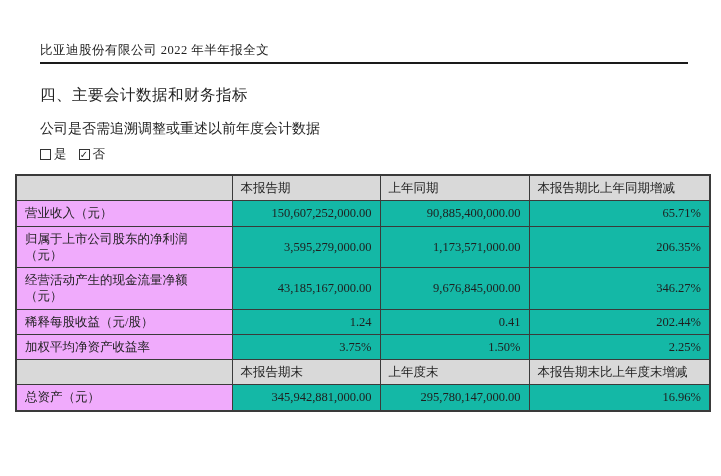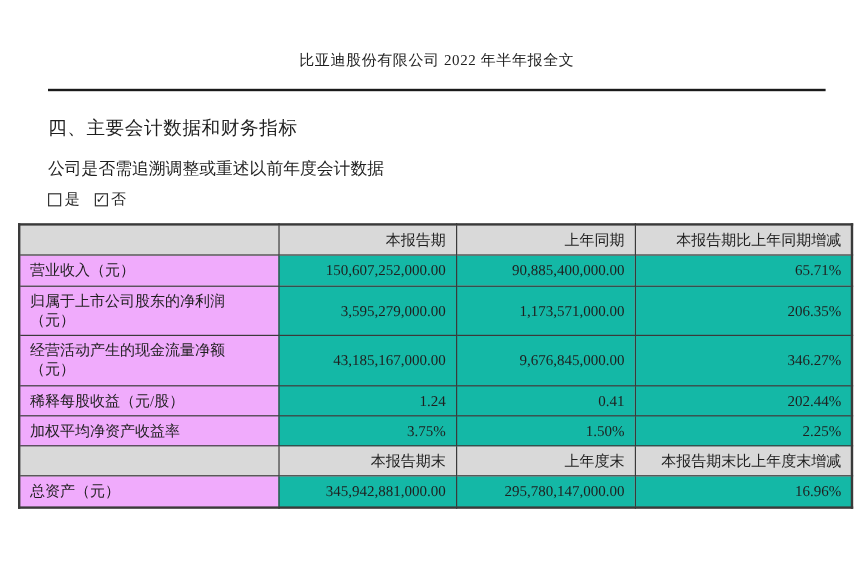--- a/index.html
+++ b/index.html
@@ -8,24 +8,24 @@
     width: 721px; height: 476px;
     background: #ffffff;
     overflow: hidden;
     font-family: "Liberation Serif", "DejaVu Serif", serif;
     color: #1f1f1f;
   }
   .page { position: relative; width: 721px; height: 476px; }
 
   .report-header {
     margin: 42px 33px 0 40px;
-    text-align: center;
+    text-align: left;
     font-size: 12.5px;
     letter-spacing: 0.5px;
-    padding-bottom: 15px;
+    padding-bottom: 3px;
     border-bottom: 2px solid #1a1a1a;
   }
 
   .section-heading {
     margin: 21px 33px 0 40px;
     font-size: 15.5px;
     font-weight: normal;
     letter-spacing: 0.5px;
   }
 
@@ -67,21 +67,21 @@
   table.indicators col.c4 { width: 181px; }
 
   table.indicators td {
     border: 1px solid #3a3a3a;
     padding: 4px 8px;
     line-height: 1.3;
     vertical-align: middle;
   }
   td.head {
     background: #d9d9d9;
-    text-align: right;
+    text-align: left;
     padding: 2px 8px;
     font-weight: normal;
   }
   td.label {
     background: #f0abfc;
     text-align: left;
     padding-left: 7px;
   }
   td.num {
     text-align: right;

